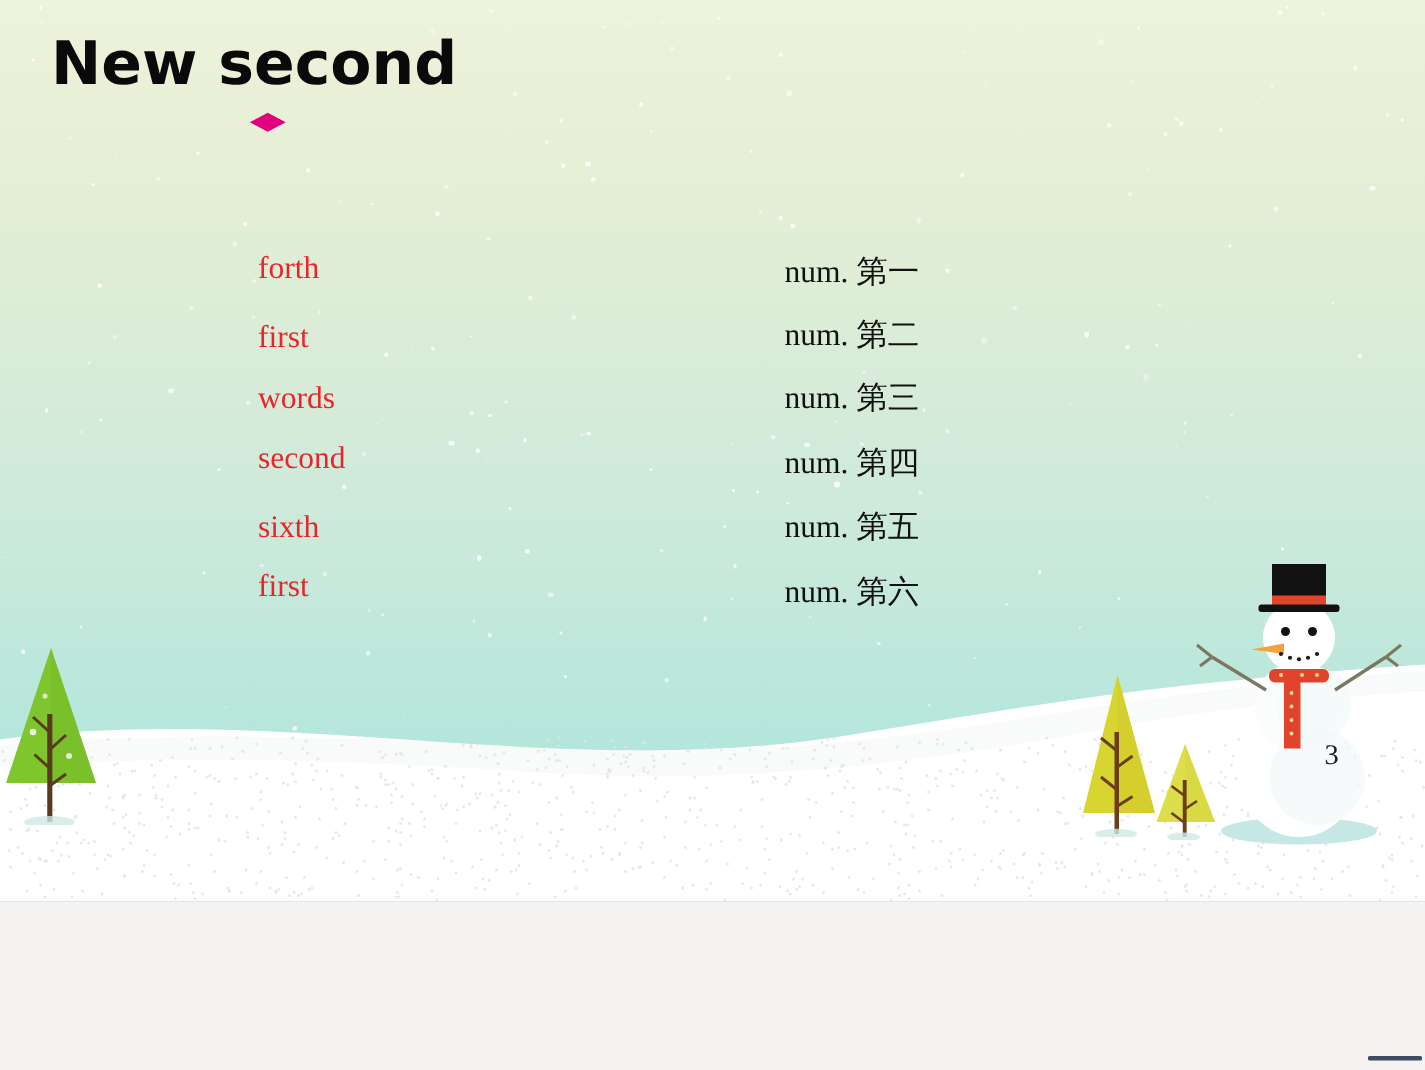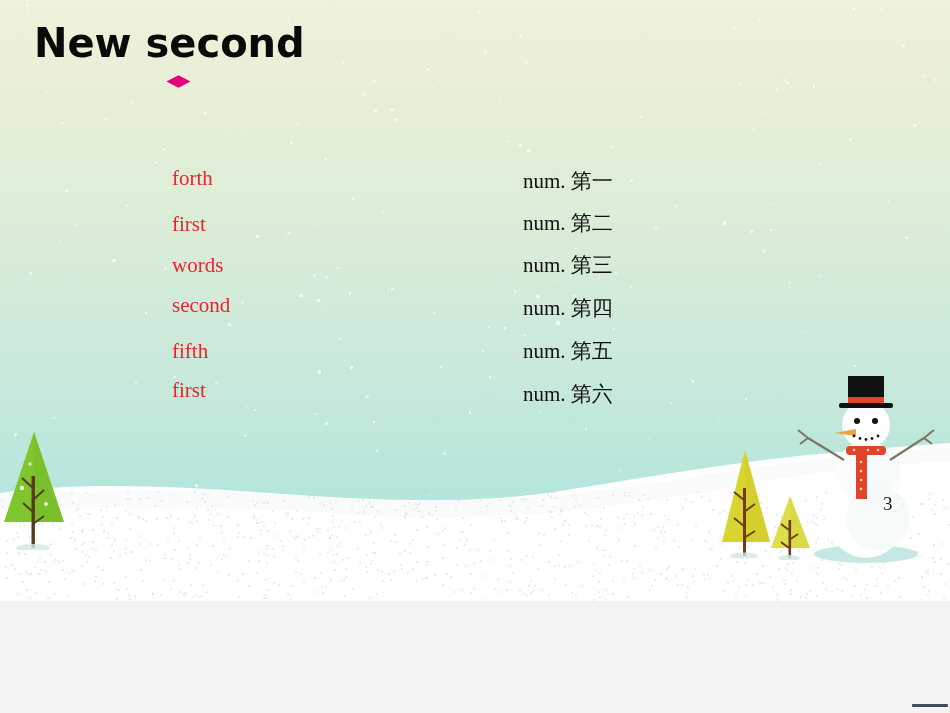--- a/index.html
+++ b/index.html
@@ -1374,21 +1374,21 @@
       </div>
       <div class="vrow" style="top:0;">
         <div class="en" style="top:253px;">words</div>
         <div class="zh" style="top:253px;">num. 第三</div>
       </div>
       <div class="vrow" style="top:0;">
         <div class="en" style="top:293px;">second</div>
         <div class="zh" style="top:296px;">num. 第四</div>
       </div>
       <div class="vrow" style="top:0;">
-        <div class="en" style="top:339px;">fifth</div>
+        <div class="en" style="top:339px;">sixth</div>
         <div class="zh" style="top:339px;">num. 第五</div>
       </div>
       <div class="vrow" style="top:0;">
         <div class="en" style="top:378px;">first</div>
         <div class="zh" style="top:382px;">num. 第六</div>
       </div>
     </div>
 
     <div id="page-number">3</div>
 

